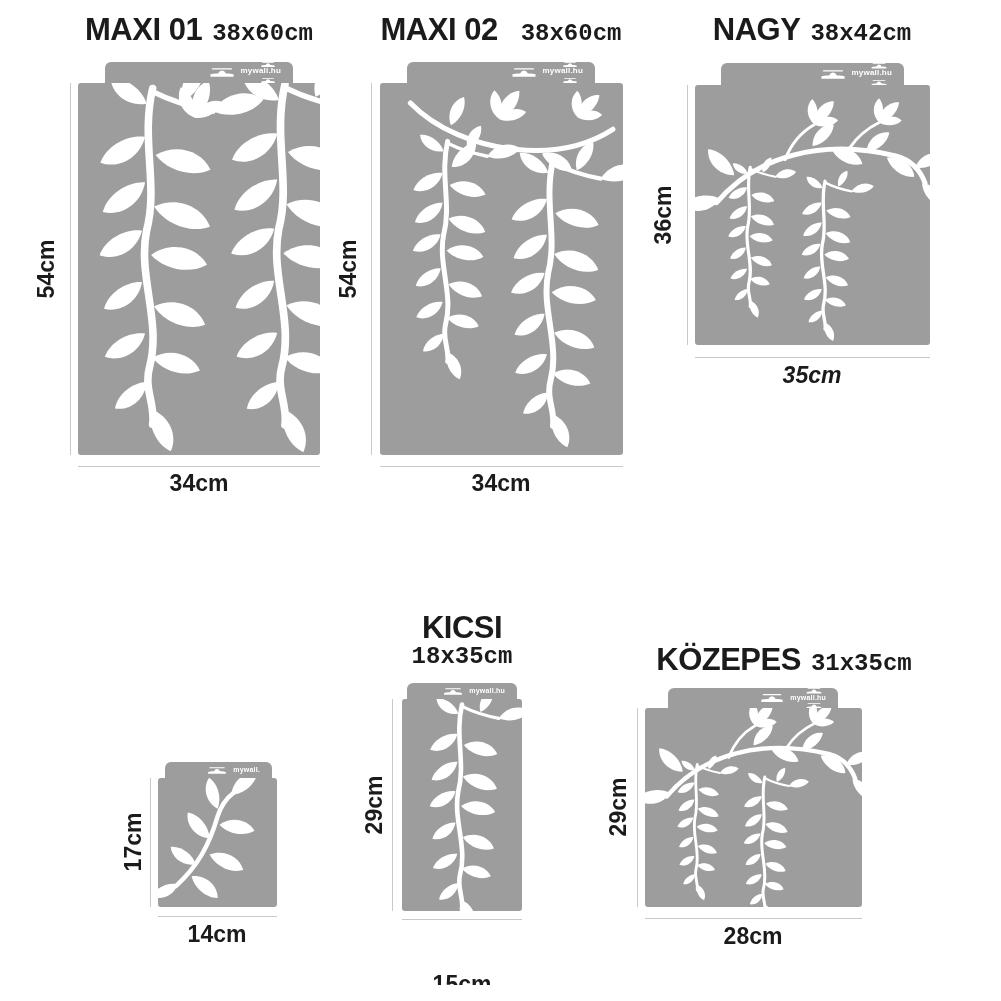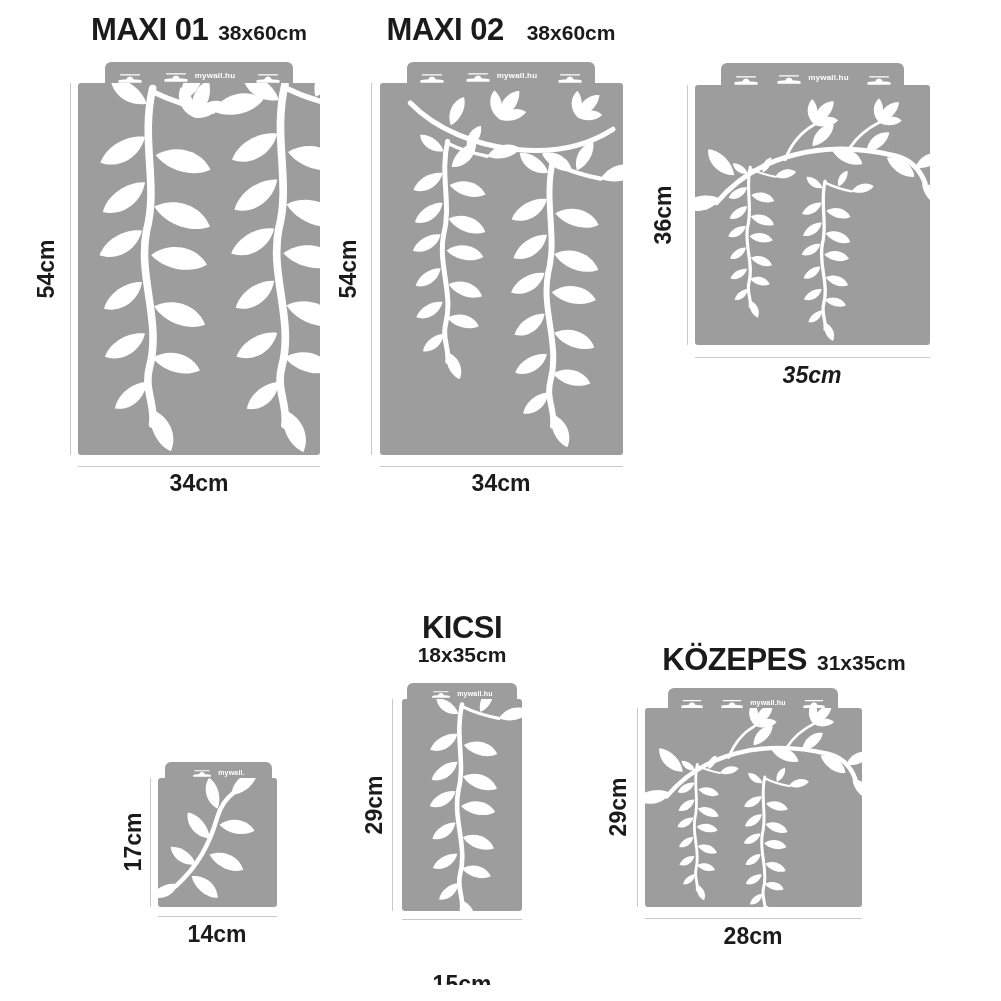--- a/index.html
+++ b/index.html
@@ -1,28 +1,28 @@
 <!DOCTYPE html>
 <html><head>
 <meta charset="utf-8">
 <style>
   html,body{margin:0;padding:0;background:#fff;}
   #canvas{position:relative;width:1001px;height:985px;background:#fff;
           font-family:"Liberation Sans",sans-serif;color:#1b1b1b;overflow:hidden;}
   .titlebar{position:absolute;display:flex;align-items:baseline;gap:10px;
             transform:translateX(-50%);white-space:nowrap;}
   .t-name{font-size:31px;font-weight:700;letter-spacing:-0.5px;}
-  .t-size{font-size:21px;font-weight:700;}
+  .t-size{font-size:24px;font-weight:700;font-family:Liberation Mono, monospace;}
   .titlestack{position:absolute;transform:translateX(-50%);text-align:center;}
   .titlestack .t-name{display:block;line-height:1.0;}
   .titlestack .t-size{display:block;margin-top:0;}
   .sheet{position:absolute;background:#9d9d9d;border-radius:3px;}
   .strip{position:absolute;background:#9d9d9d;border-radius:6px 6px 0 0;
          display:flex;align-items:flex-end;justify-content:space-between;
-         padding:0 12px;box-sizing:border-box;}
+         padding:0 12px;box-sizing:border-box;flex-direction:column;}
   .strip.small{justify-content:center;}
   .tabgrp{display:flex;align-items:center;gap:6px;}
   .tab{display:block;}
   .brand{color:#ffffff;font-weight:700;font-size:8px;line-height:1;
          letter-spacing:0.2px;padding-bottom:3px;}
   .brand.small{font-size:7px;padding-bottom:2px;}
   .art{position:absolute;overflow:hidden;}
   .vline{position:absolute;width:1px;background:#c9c9c9;}
   .hline{position:absolute;height:1px;background:#c9c9c9;}
   .vlab{position:absolute;transform:translate(-50%,-50%) rotate(-90deg);
@@ -160,20 +160,24 @@
   <div class="sheet" style="left:380px;top:83px;width:243px;height:372px;">
     <svg class="art" style="left:0;top:0;width:243px;height:372px;" viewBox="0 0 240 360" preserveAspectRatio="xMidYMid meet">
         <use href="#maxib"></use>
       </svg>
   </div>
   <div class="vline" style="left:371px;top:83px;height:372px;"></div>
   <div class="vlab" style="left:348px;top:269px;">54cm</div>
   <div class="hline" style="left:380px;top:466px;width:243px;"></div>
   <div class="hlab" style="left:501px;top:470px;">34cm</div>
 
+  <div class="titlebar" style="left:812px;top:12px;">
+    <span class="t-name">NAGY</span>
+    <span class="t-size">38x42cm</span>
+  </div>
   <div class="strip" style="left:721px;top:63px;width:183px;height:22px;">
     <svg class="tab" width="26" height="9" viewBox="0 0 36 12">
         <use href="#tabshape"></use>
       </svg>
     <span class="tabgrp">
       <svg class="tab" width="26" height="9" viewBox="0 0 36 12">
           <use href="#tabshape"></use>
         </svg>
       <span class="brand">mywall.hu</span>
     </span>

